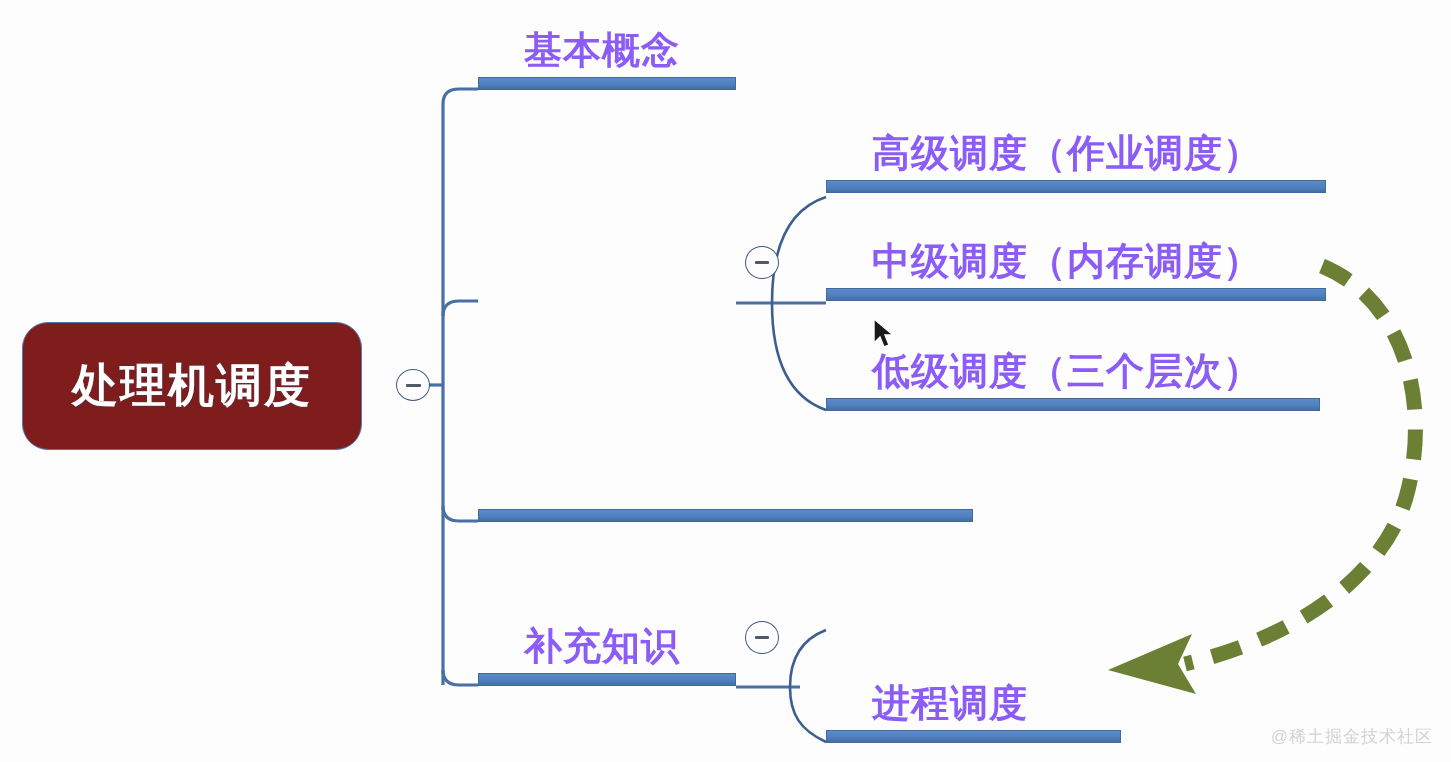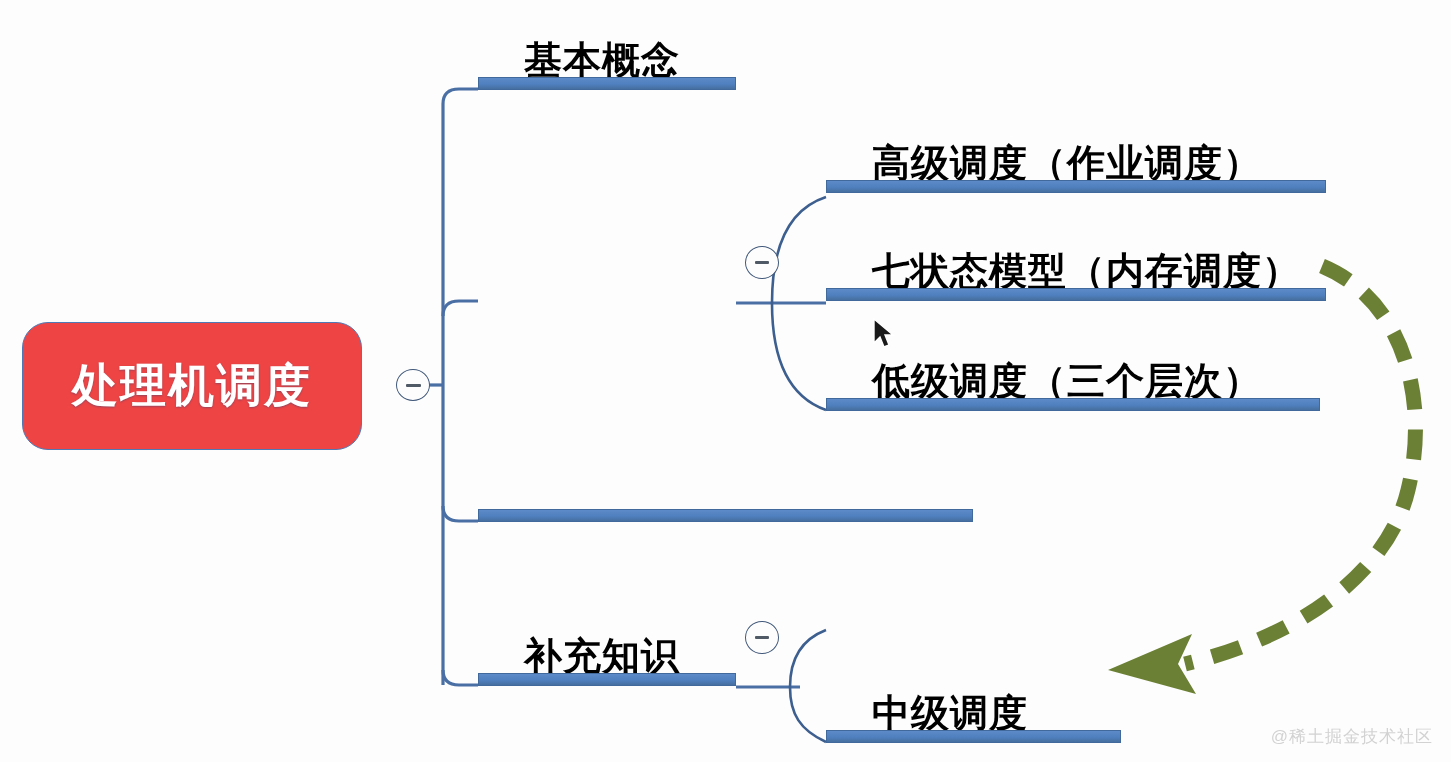--- a/index.html
+++ b/index.html
@@ -26,21 +26,21 @@
     pointer-events: none;
   }
 
   
   .root-node {
     position: absolute;
     left: 22px;
     top: 322px;
     width: 340px;
     height: 128px;
-    background: #ef4444;
+    background: #7f1d1d;
     border: 1px solid #4f79b4;
     border-radius: 26px;
     display: flex;
     align-items: center;
     justify-content: center;
     box-sizing: border-box;
   }
   .root-label {
     color: #ffffff;
     font-size: 46px;
@@ -51,22 +51,22 @@
   }
 
   
   .topic {
     position: absolute;
     box-sizing: border-box;
   }
   .topic-label {
     position: absolute;
     left: 46px;
-    bottom: 4px;
-    color: #000000;
+    bottom: 14px;
+    color: #8b5cf6;
     font-size: 38px;
     font-weight: bold;
     white-space: nowrap;
     letter-spacing: 1px;
   }
   .topic-bar {
     position: absolute;
     left: 0;
     bottom: 0;
     height: 13px;
@@ -182,21 +182,21 @@
   <div class="toggle lvl2" style="left:745px; top:246px;">
     <span class="minus"></span>
   </div>
 
   <div class="topic" style="left:826px; top:125px; width:500px; height:68px;text-align:right;">
     <span class="topic-label">高级调度（作业调度）</span>
     <span class="topic-bar" style="width:500px;"></span>
   </div>
 
   <div class="topic" style="left:826px; top:233px; width:500px; height:68px;">
-    <span class="topic-label">七状态模型（内存调度）</span>
+    <span class="topic-label">中级调度（内存调度）</span>
     <span class="topic-bar" style="width:500px;"></span>
   </div>
 
   <div class="topic" style="left:826px; top:343px; width:494px; height:68px;">
     <span class="topic-label">低级调度（三个层次）</span>
     <span class="topic-bar" style="width:494px;"></span>
   </div>
 
   <div class="topic" style="left:478px; top:454px; width:495px; height:68px;">
     <span class="topic-bar" style="width:495px;"></span>
@@ -205,21 +205,21 @@
   <div class="topic" style="left:478px; top:618px; width:258px; height:68px;">
     <span class="topic-label">补充知识</span>
     <span class="topic-bar" style="width:258px;"></span>
   </div>
   <div class="toggle lvl2" style="left:745px; top:621px;">
     <span class="minus"></span>
   </div>
 
 
   <div class="topic" style="left:826px; top:675px; width:295px; height:68px;">
-    <span class="topic-label">中级调度</span>
+    <span class="topic-label">进程调度</span>
     <span class="topic-bar" style="width:295px;"></span>
   </div>
 
   <svg id="annotation" viewBox="0 0 1451 762" xmlns="http://www.w3.org/2000/svg">
     <path d="M 1322 266
              C 1404 300 1430 400 1408 490
              C 1390 566 1310 634 1185 664" fill="none" stroke="#6b8034" stroke-width="15" stroke-dasharray="30 20" stroke-linecap="butt"></path>
     <polygon points="1108,670 1192,634 1178,664 1196,694" fill="#6b8034"></polygon>
   </svg>
 

